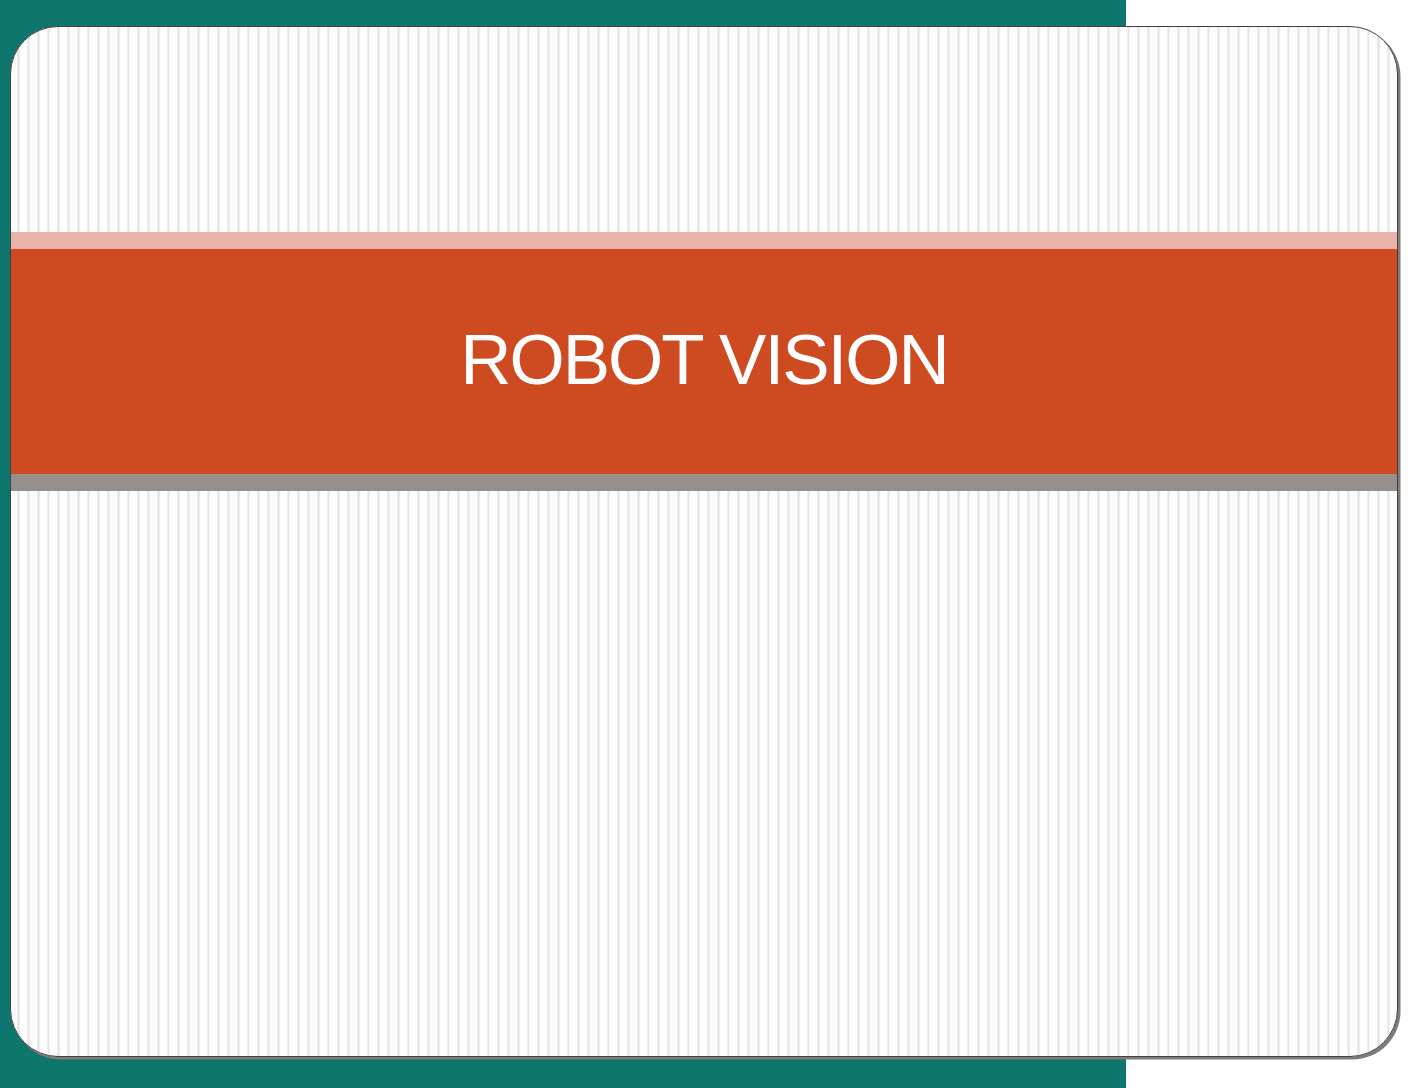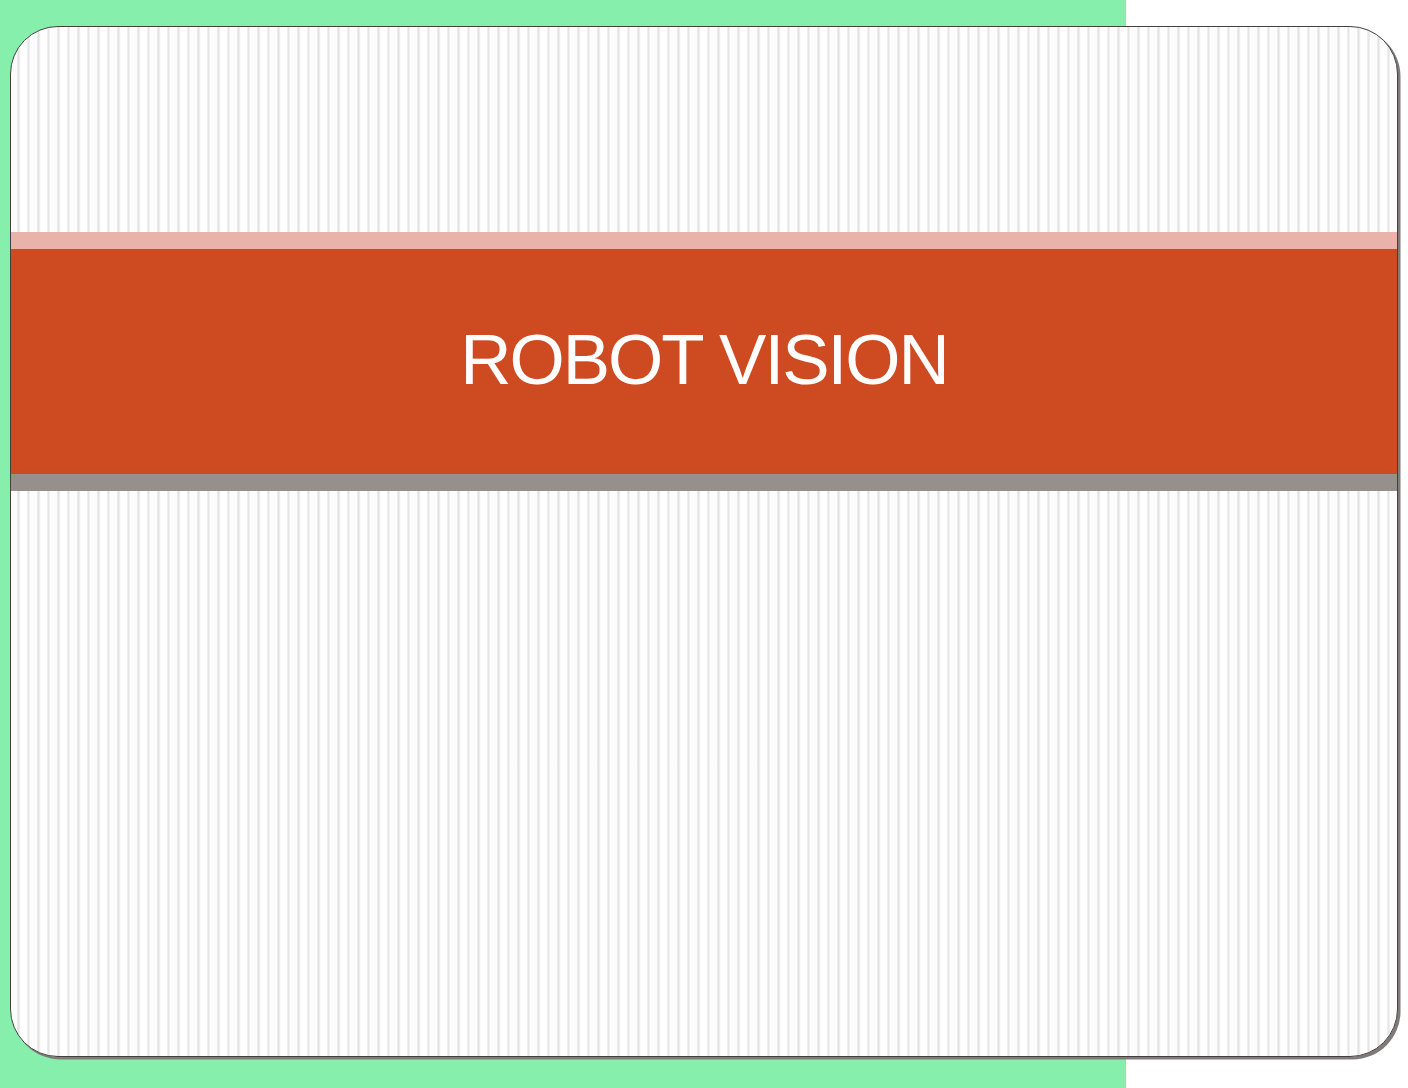--- a/index.html
+++ b/index.html
@@ -14,21 +14,21 @@
     width: 1408px;
     height: 1088px;
     background: #ffffff;
     overflow: hidden;
     font-family: "Liberation Sans", sans-serif;
   }
   .canvas {
     position: relative;
     width: 1126px;
     height: 1088px;
-    background: #86efac;
+    background: #0f766e;
   }
   .slide {
     position: absolute;
     left: 10px;
     top: 26px;
     width: 1388px;
     height: 1031px;
     border-radius: 48px;
     border: 1px solid var(--slide-border);
     box-shadow: 2.5px 2.5px 0 #807B78;

